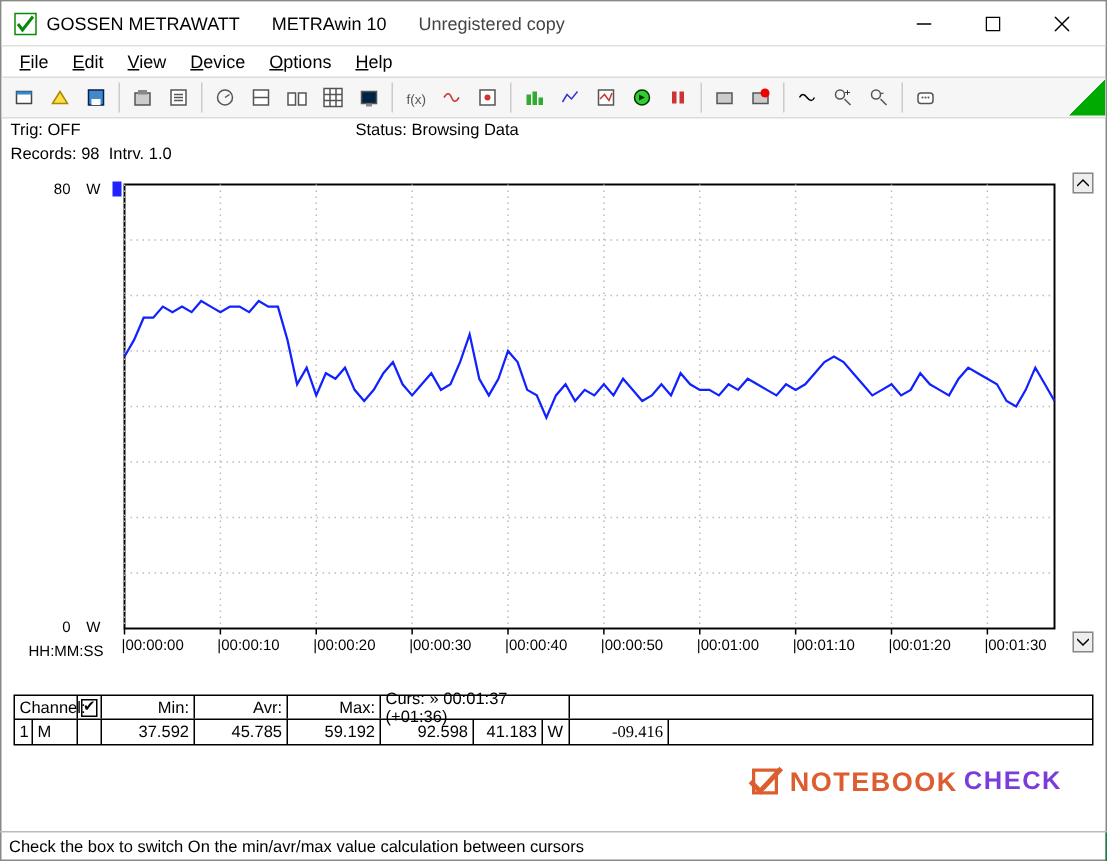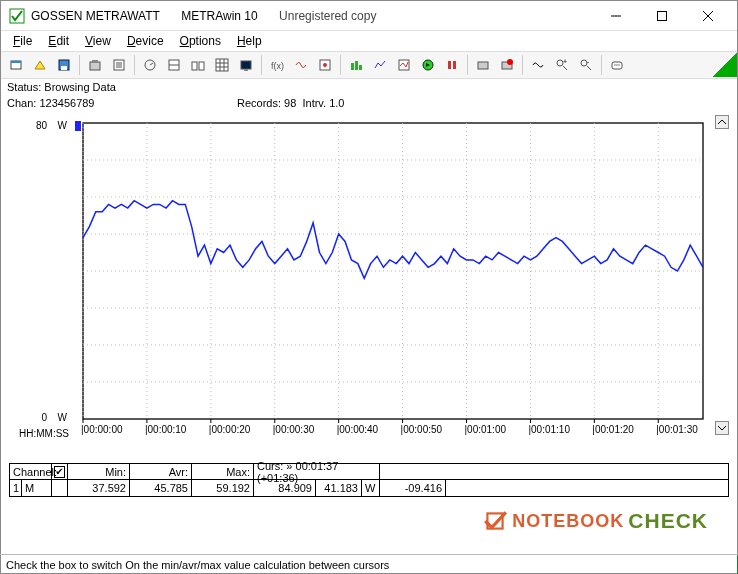--- a/index.html
+++ b/index.html
@@ -51,33 +51,33 @@
 .tablewrap .cell { border-right:1px solid #000; height:100%; display:flex; align-items:center; padding:0 3px;}
 .cell.c0 { width:42px;}
 .cell.c0b { width:16px; justify-content:center;}
 .cell.c1 { width:62px; justify-content:flex-end;}
 .cell.c2 { width:62px; justify-content:flex-end;}
 .cell.c3 { width:62px; justify-content:flex-end;}
 .cell.c4 { width:126px;}
 .cell.c4b { width:62px; justify-content:flex-end;}
 .cell.c5 { width:46px; justify-content:flex-end;}
 .cell.c5u { width:18px;}
-.cell.c6 { width:66px; justify-content:flex-end;}
+.cell.c6 { width:66px; justify-content:flex-end;font-family:Liberation Serif, serif;}
 .cell.last { border-right:none; flex:1;}
 .chkbox { width:12px; height:12px; border:1px solid #000; display:flex; align-items:center; justify-content:center; font-size:10px; line-height:10px;}
 
 
 .footbar { position:absolute; bottom:0; left:0; right:0; height:20px; display:flex; align-items:center; border-top:1px solid #bbb; font-size:11px;}
 .footbar .msg { flex:1; padding-left:6px; border-right:1px solid #15803d; height:100%; display:flex; align-items:center;}
 .footbar .dev { width:110px; padding-left:6px; height:100%; display:flex; align-items:center;}
 
 
 .watermark { position:absolute; right:30px; bottom:40px; display:flex; align-items:center; gap:4px; font-weight:bold; opacity:0.9;}
 .watermark .nb1 { color:#d94d1a; font-size:18px; letter-spacing:1px;}
-.watermark .nb2 { color:#4d7c0f; font-size:21px; letter-spacing:1px;}
+.watermark .nb2 { color:#6d28d9; font-size:17px; letter-spacing:1px;}
 .watermark svg { width:26px; height:26px;}
 </style>
 </head>
 <body>
 
 <div class="titlebar">
   <span class="appicon">
     <svg width="16" height="16">
         <rect x="1" y="1" width="14" height="14" fill="#fff" stroke="#0a8a0a"></rect>
         <path d="M3 8 L6 12 L13 3" stroke="#0a8a0a" stroke-width="2" fill="none"></path>
@@ -271,24 +271,24 @@
         <rect x="2" y="4" width="10" height="7" rx="2" fill="#fff" stroke="#555"></rect>
         <circle cx="5" cy="7" r="0.7" fill="#555"></circle>
         <circle cx="7" cy="7" r="0.7" fill="#555"></circle>
         <circle cx="9" cy="7" r="0.7" fill="#555"></circle>
       </svg>
     </div>
   <div class="grip"></div>
 </div>
 
 <div class="statusA">
+  <div class="col"><span>Trig:</span> <span>OFF</span></div>
   <div class="col"><span>Status:</span> <span>Browsing Data</span></div>
 </div>
 <div class="statusB">
-  <div class="col"><span>Chan:</span> <span>123456789</span></div>
   <div class="col"><span>Records:</span> <span>98</span>&nbsp;&nbsp;<span>Intrv.</span> <span>1.0</span></div>
 </div>
 
 <div class="chartwrap">
   <div class="scroll-up">
       <svg width="8" height="8">
         <path d="M0 6 L4 2 L8 6" fill="none" stroke="#000"></path>
       </svg>
     </div>
   <div class="scroll-down">
@@ -367,21 +367,21 @@
     <div class="cell c4">Curs: » 00:01:37 (+01:36)</div>
     <div class="cell last"></div>
   </div>
   <div class="datarow">
     <div class="cell" style="width:12px">1</div>
     <div class="cell" style="width:30px">M</div>
     <div class="cell c0b"></div>
     <div class="cell c1">37.592</div>
     <div class="cell c2">45.785</div>
     <div class="cell c3">59.192</div>
-    <div class="cell c4b">84.909</div>
+    <div class="cell c4b">92.598</div>
     <div class="cell c5">41.183</div>
     <div class="cell c5u">W</div>
     <div class="cell c6">-09.416</div>
     <div class="cell last"></div>
   </div>
 </div>
 
 <div class="watermark">
   <svg viewBox="0 0 24 24">
       <rect x="5" y="5" width="14" height="14" fill="none" stroke="#d94d1a" stroke-width="2"></rect>

